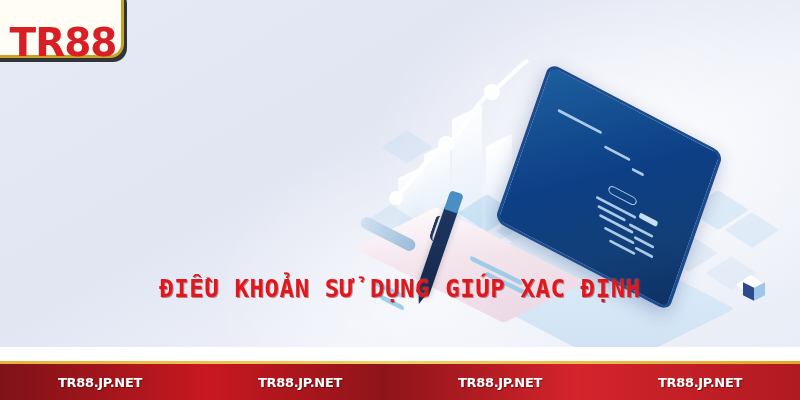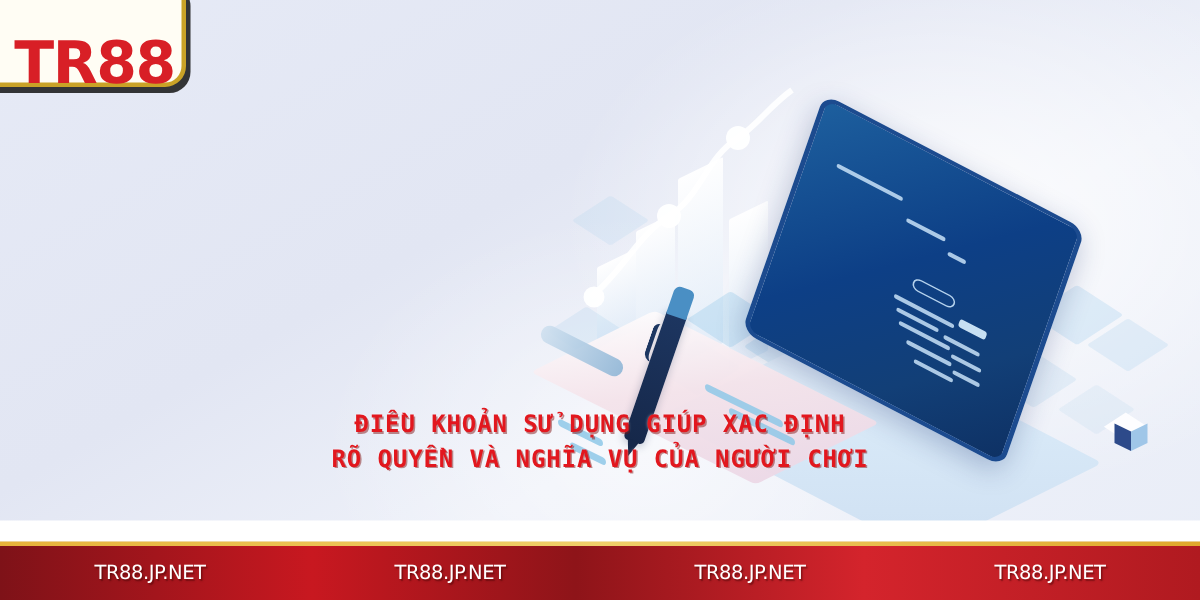--- a/index.html
+++ b/index.html
@@ -104,40 +104,40 @@
     font-family:"DejaVu Sans", sans-serif;
     font-weight:bold;font-size:45px;line-height:1.46;
     letter-spacing:.5px;
   }
   .headline .l2{display:block;}
 
   
   .redtext{
     position:absolute;left:0;top:272px;width:800px;text-align:center;
     font-family:"DejaVu Sans Mono", monospace;
-    font-weight:bold;font-size:16px;line-height:1.42;
+    font-weight:bold;font-size:24px;line-height:1.42;
     color:#e2171e;
     letter-spacing:.6px;
     text-shadow:1px 1px 0 rgba(120,0,0,.45), 0 0 2px rgba(255,255,255,.5);
     white-space:nowrap;
   }
   .redtext span{display:block;}
 
   
   .gold-line{position:absolute;left:0;bottom:36px;width:800px;height:3px;background:linear-gradient(90deg,#e7b23a,#f0cf6a,#e0a72c);}
   .white-gap{position:absolute;left:0;bottom:39px;width:800px;height:14px;background:#ffffff;}
   .footer{
     position:absolute;left:0;bottom:0;width:800px;height:36px;
     background:linear-gradient(90deg,#7e1218 0%,#c81820 26%,#8e1419 48%,#d4242c 72%,#b01a20 100%);
     display:flex;align-items:center;
   }
   .fitem{
     flex:1;text-align:center;color:#ffffff;
     font-family:"DejaVu Sans", sans-serif;
-    font-weight:normal;font-size:13px;letter-spacing:-.3px;
+    font-weight:bold;font-size:13px;letter-spacing:-.3px;
     text-shadow:1px 1px 1px rgba(60,0,0,.5);
   }
 </style>
 </head>
 <body>
 
 <div class="banner">
 
   <div class="bg-wash"></div>
 
@@ -210,21 +210,20 @@
 
   <div class="logo">
     <span class="logo-text">TR88</span>
   </div>
 
   <div class="headline">
   </div>
 
   <div class="redtext">
     <span>ĐIỀU KHOẢN SỬ DỤNG GIÚP XAC ĐỊNH</span>
-    <span>RÕ QUYỀN VÀ NGHĨA VỤ CỦA NGƯỜI CHƠI</span>
   </div>
 
   <div class="white-gap"></div>
   <div class="gold-line"></div>
   <div class="footer">
     <span class="fitem">TR88.JP.NET</span>
     <span class="fitem">TR88.JP.NET</span>
     <span class="fitem">TR88.JP.NET</span>
     <span class="fitem">TR88.JP.NET</span>
   </div>

